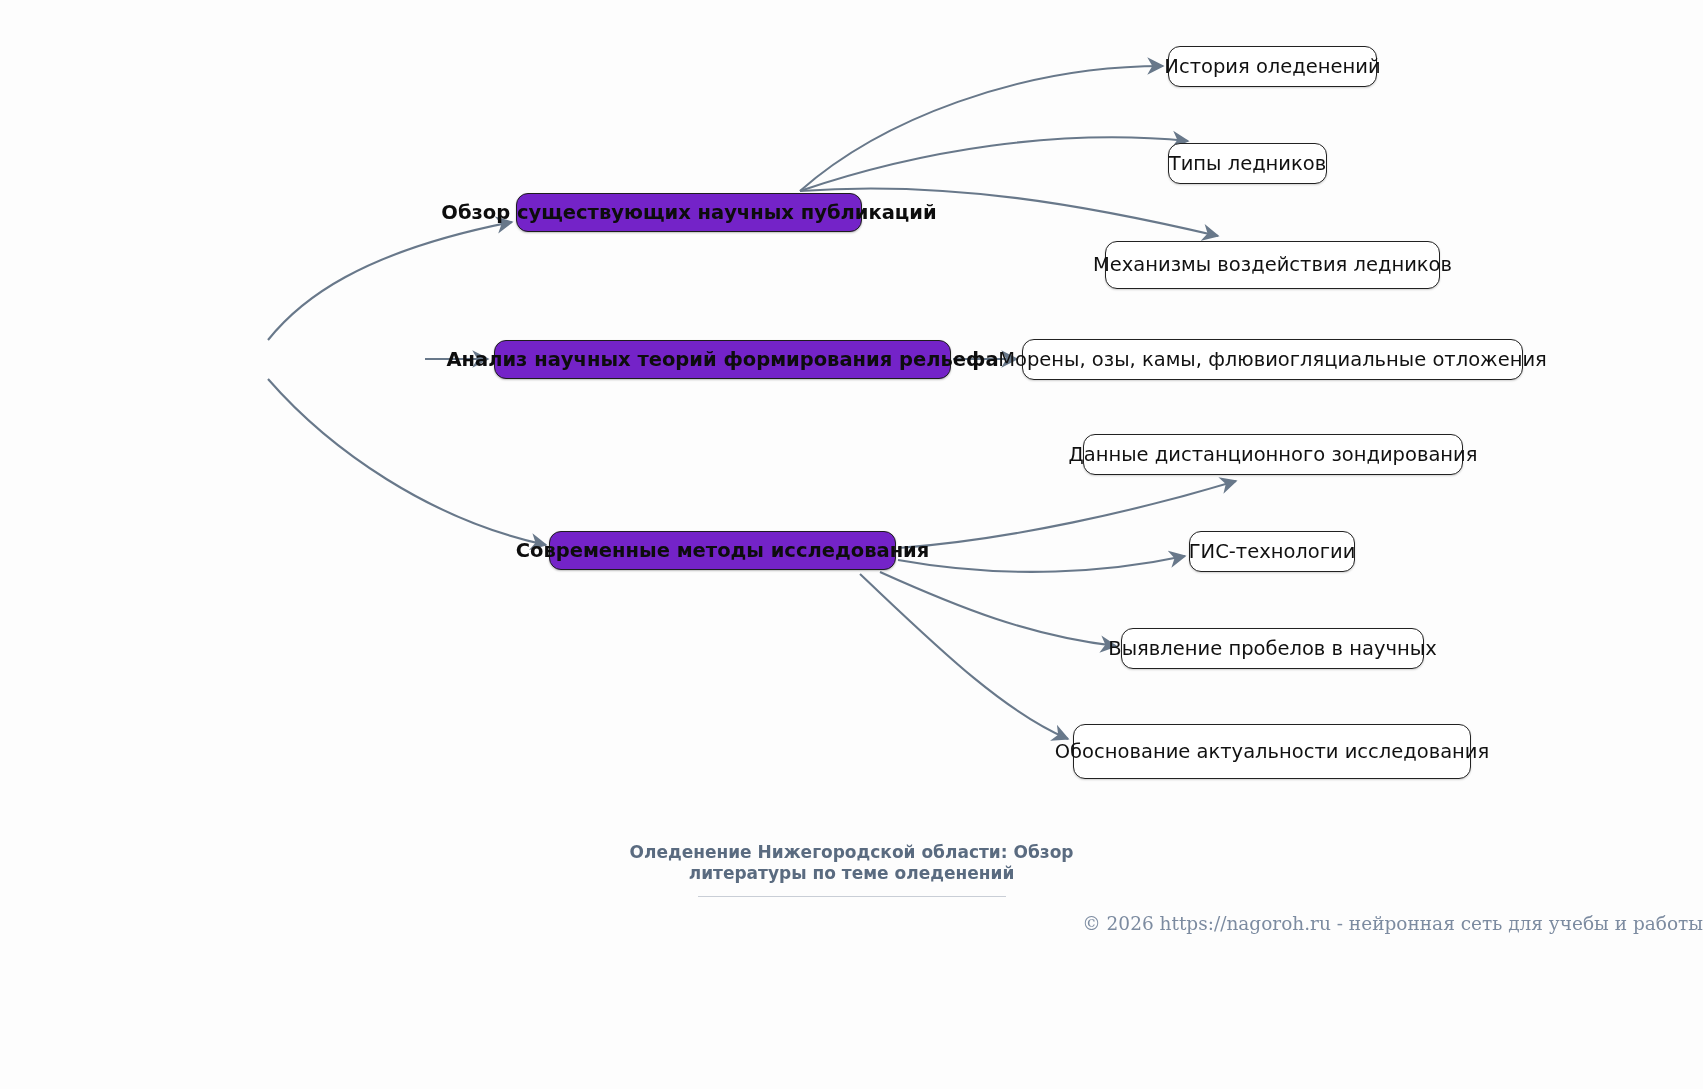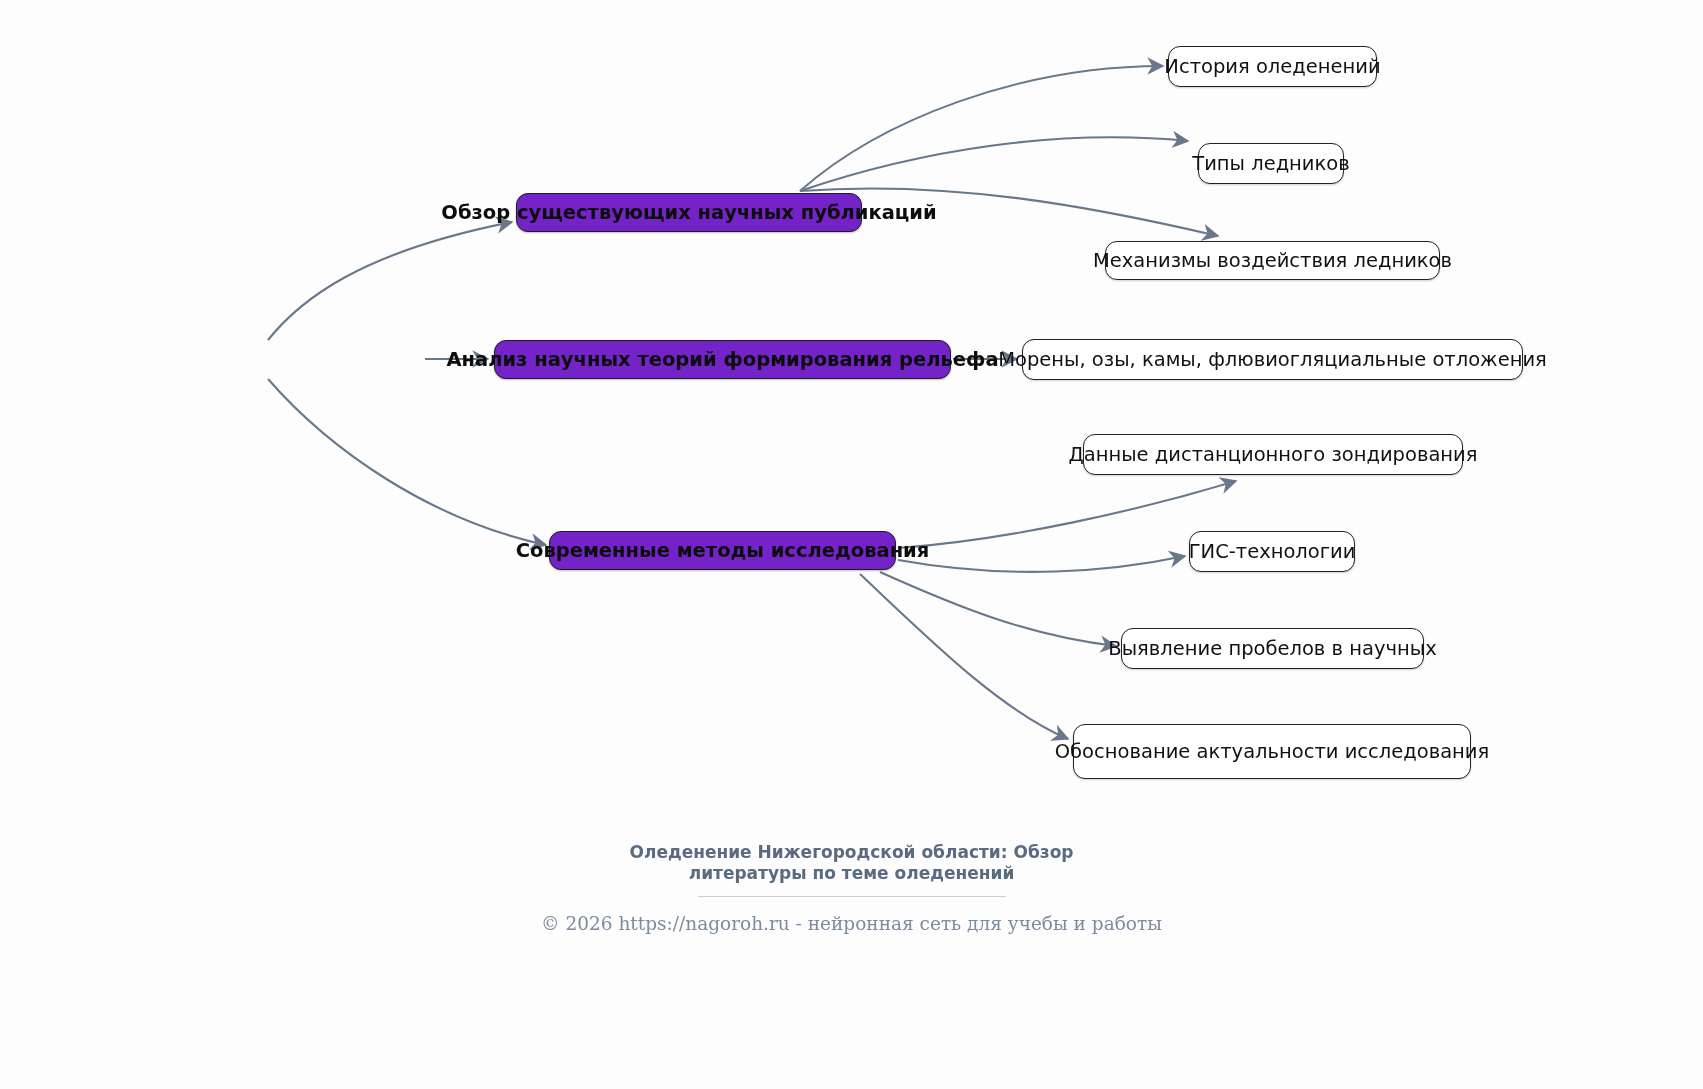--- a/index.html
+++ b/index.html
@@ -61,21 +61,21 @@
   .caption-rule{
     position:absolute;
     left:698px;top:896px;
     width:308px;height:1px;
     background:#c9ced6;
   }
   .footer{
     position:absolute;
     left:0;right:0;
     top:913px;
-    text-align:center;
+    text-align:right;
     color:#7c8ba0;
     font-family:"DejaVu Serif", serif;
     font-size:18.5px;
   }
 </style>
 </head>
 <body>
 
 <div id="canvas">
 
@@ -106,23 +106,23 @@
 
 
   <div class="node node-branch" style="left:516px;top:193px;width:346px;height:39px;">Обзор существующих научных публикаций</div>
 
   <div class="node node-branch" style="left:494px;top:340px;width:457px;height:39px;">Анализ научных теорий формирования рельефа</div>
 
   <div class="node node-branch" style="left:549px;top:531px;width:347px;height:39px;">Современные методы исследования</div>
 
   <div class="node node-leaf" style="left:1168px;top:46px;width:209px;height:41px;">История оледенений</div>
 
-  <div class="node node-leaf" style="left:1198px;top:143px;width:146px;height:41px;">Типы ледников</div>
+  <div class="node node-leaf" style="left:1168px;top:143px;width:159px;height:41px;">Типы ледников</div>
 
-  <div class="node node-leaf" style="left:1105px;top:241px;width:335px;height:39px;">Механизмы воздействия ледников</div>
+  <div class="node node-leaf" style="left:1105px;top:241px;width:335px;height:48px;">Механизмы воздействия ледников</div>
 
   <div class="node node-leaf" style="left:1022px;top:339px;width:501px;height:41px;">Морены, озы, камы, флювиогляциальные отложения</div>
 
   <div class="node node-leaf" style="left:1083px;top:434px;width:380px;height:41px;">Данные дистанционного зондирования</div>
 
   <div class="node node-leaf" style="left:1189px;top:531px;width:166px;height:41px;">ГИС-технологии</div>
 
   <div class="node node-leaf" style="left:1121px;top:628px;width:303px;height:41px;">Выявление пробелов в научных</div>
 
   <div class="node node-leaf" style="left:1073px;top:724px;width:398px;height:55px;">Обоснование актуальности исследования</div>

